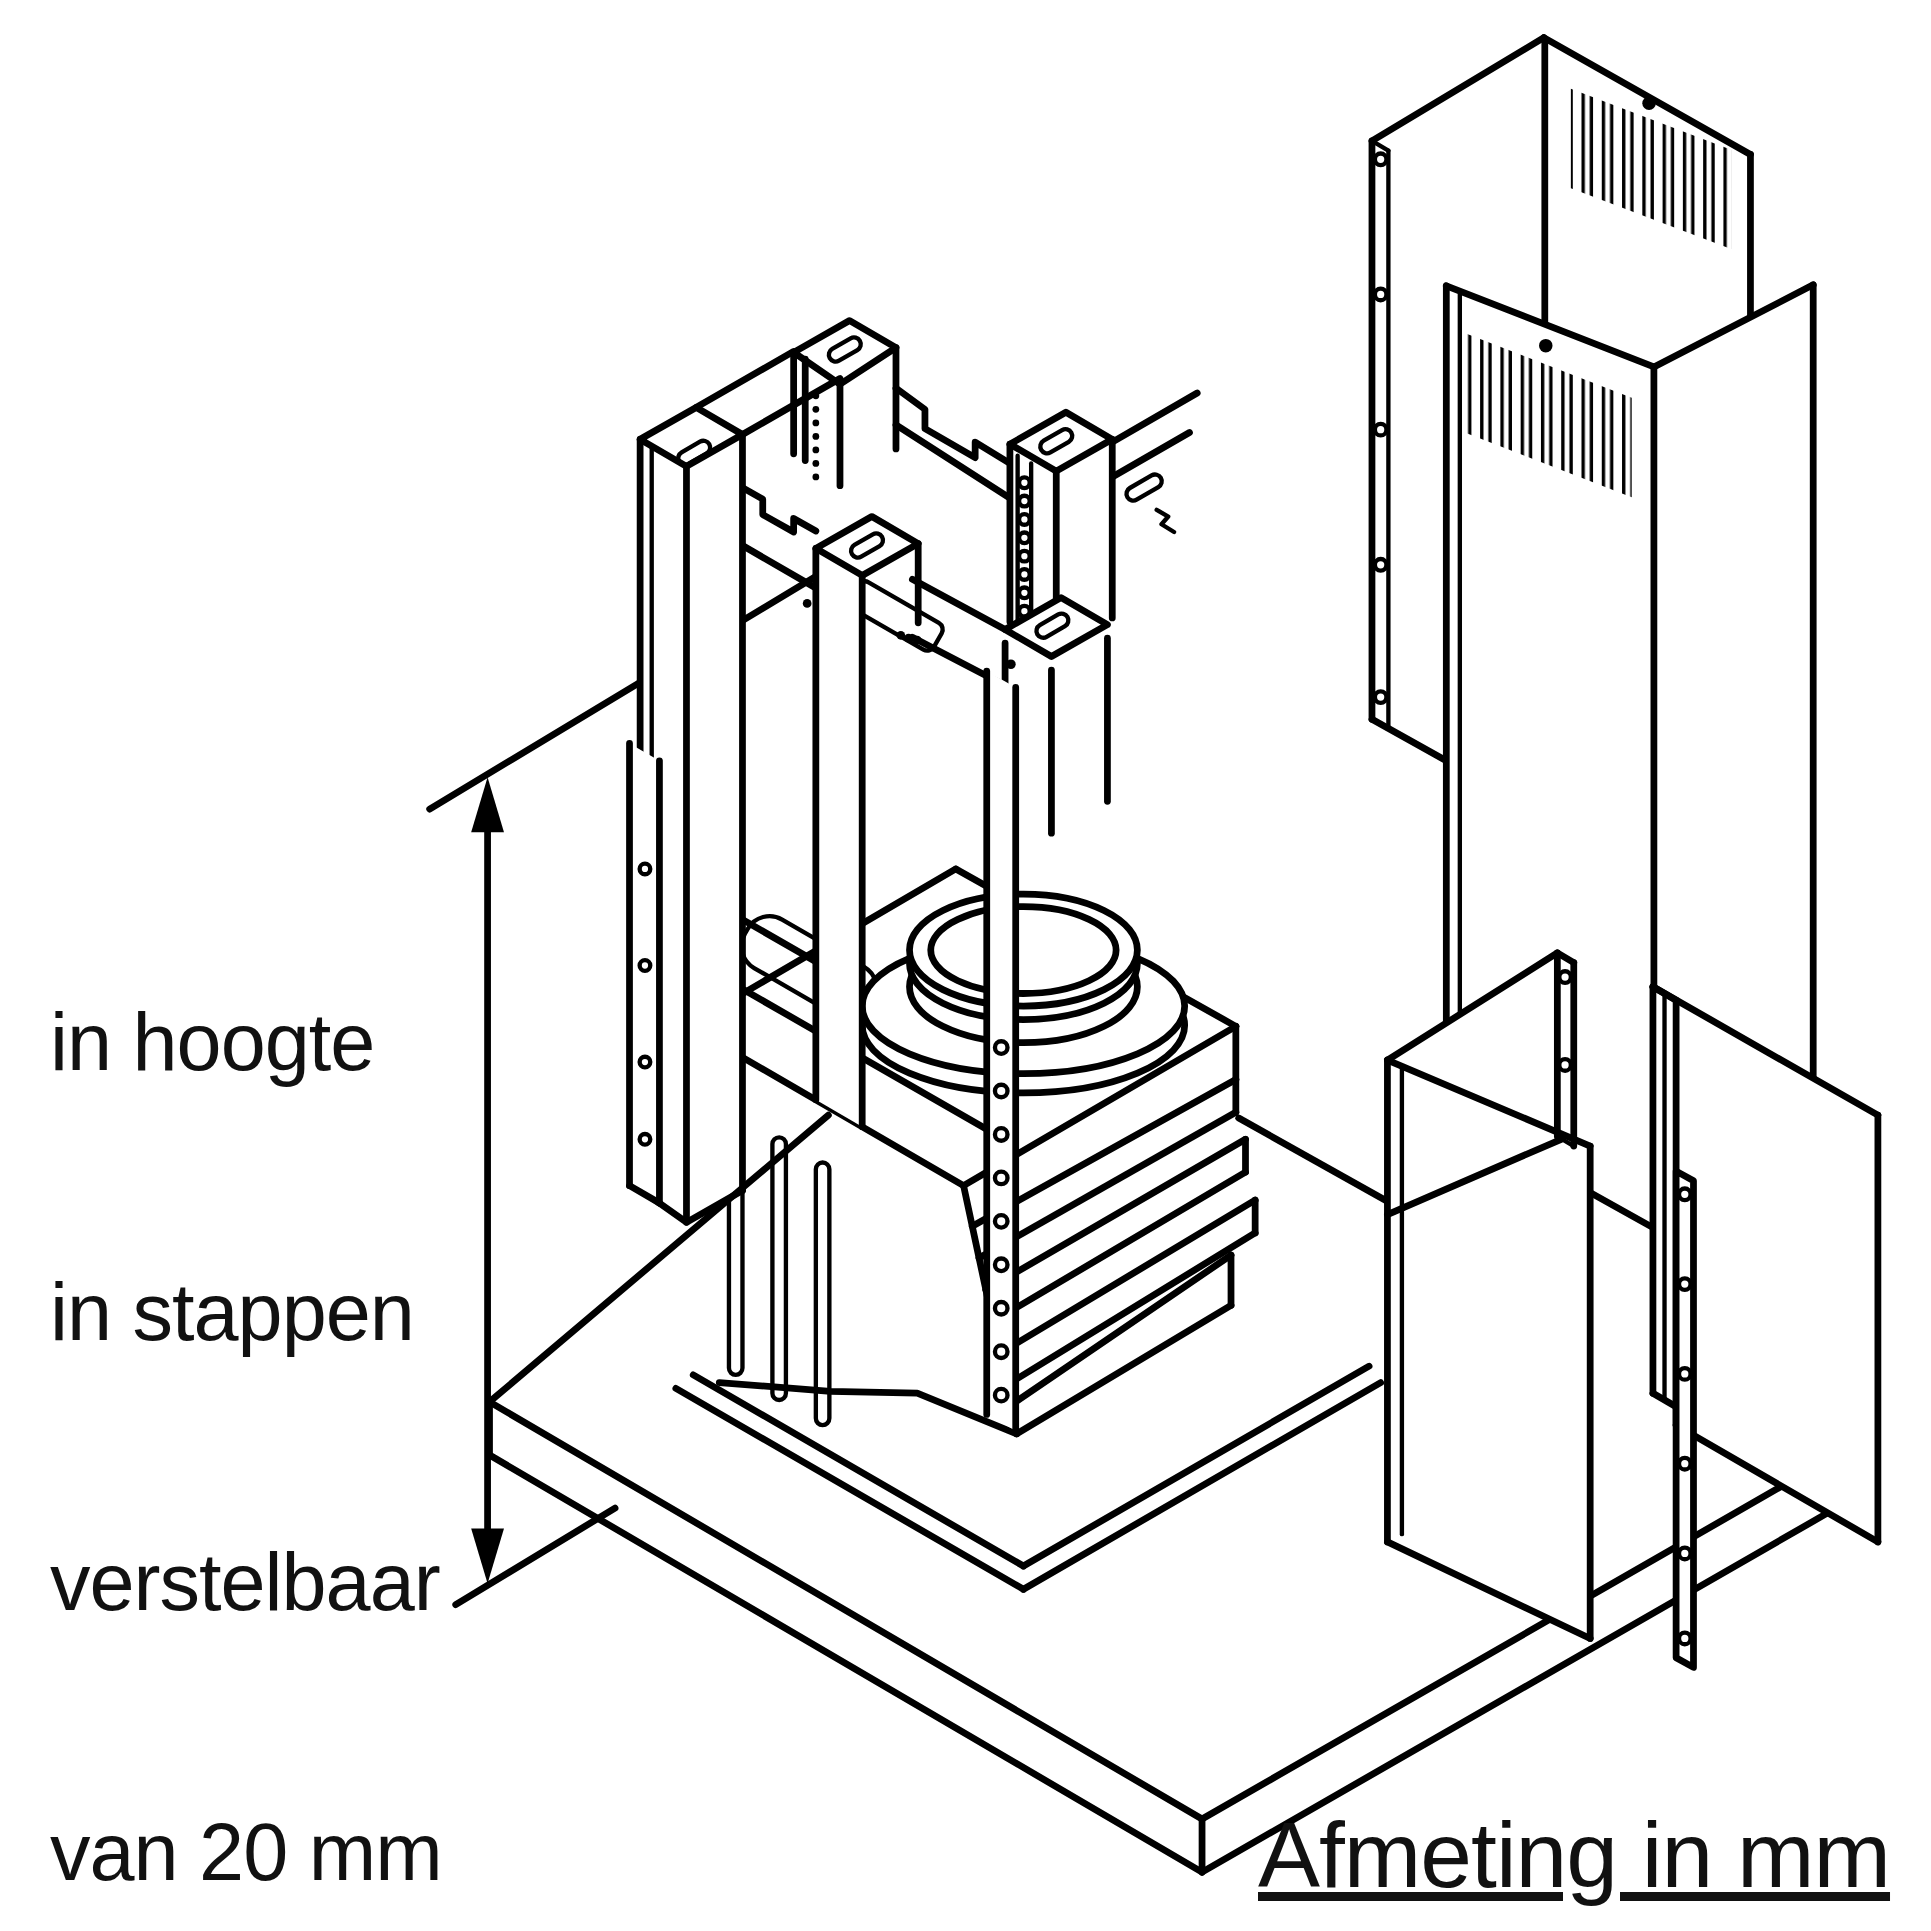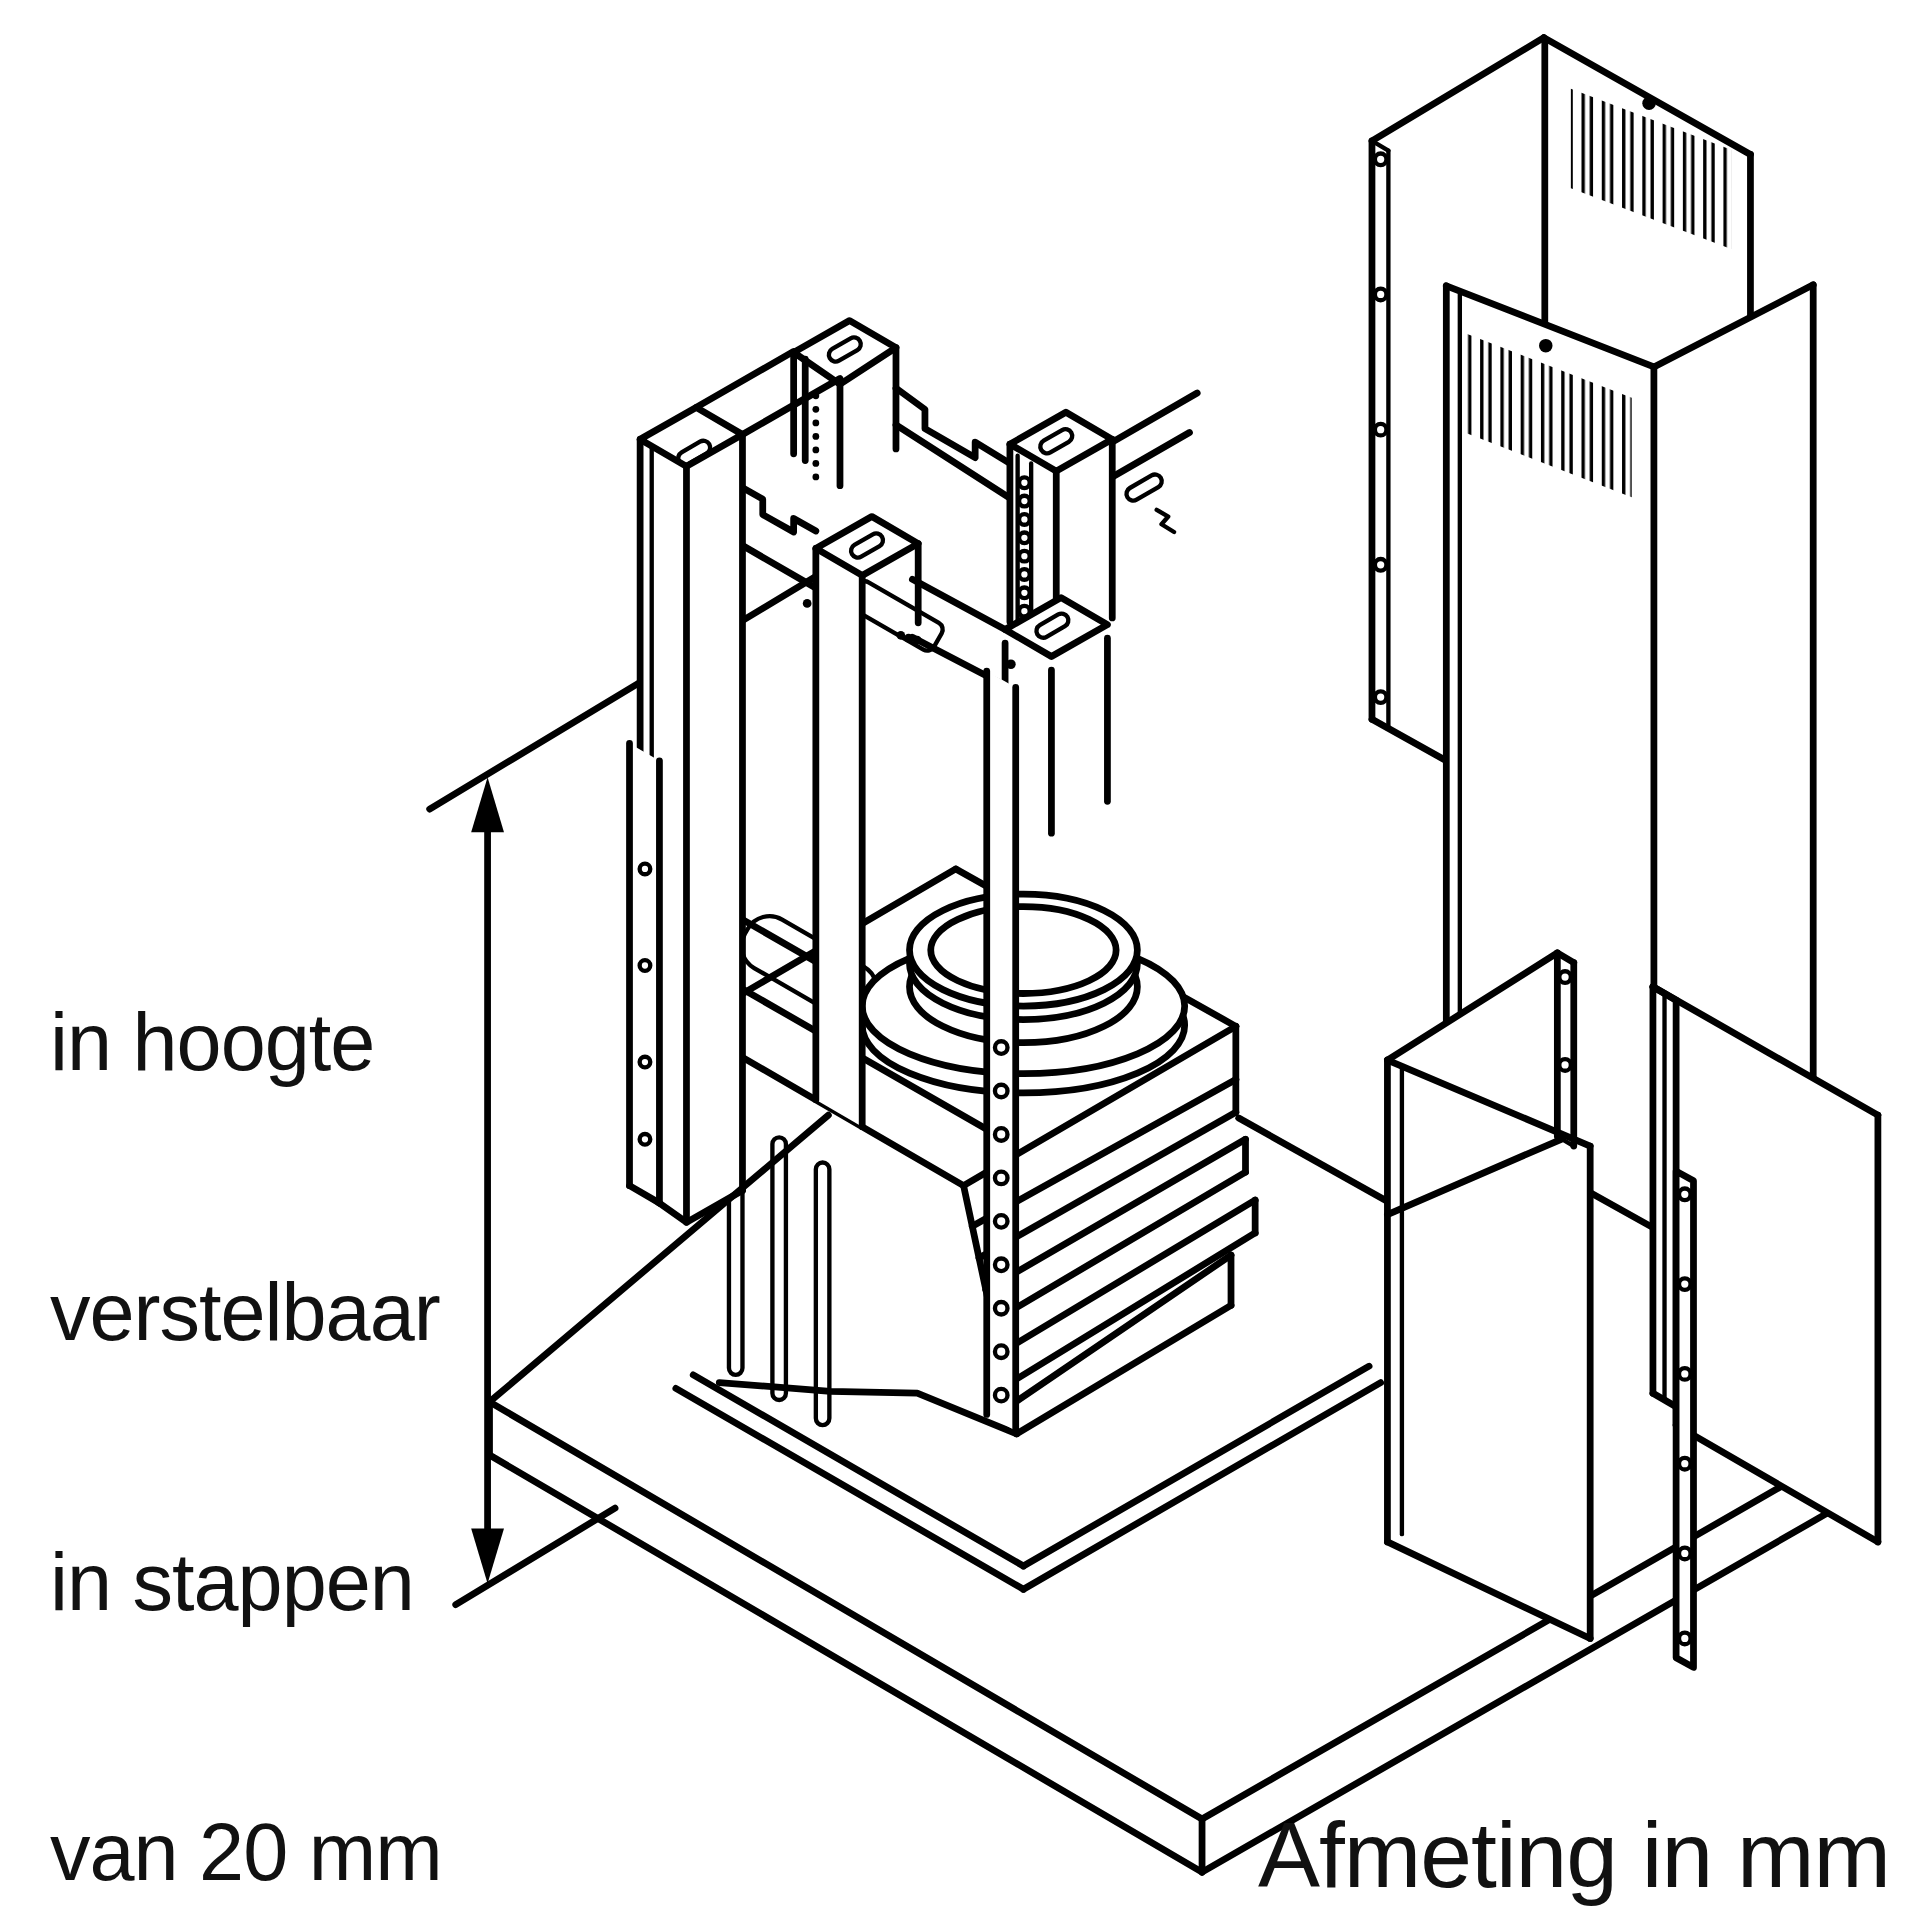--- a/index.html
+++ b/index.html
@@ -19,21 +19,21 @@
   .dot{fill:#000000;stroke:none;}
   .arrow{fill:#000000;stroke:none;}
   .note{
     position:absolute;left:50px;top:817px;
     font-size:81px;line-height:90px;color:#111;
     letter-spacing:-1px;white-space:pre;
   }
   .units{
     position:absolute;left:1258px;top:1807px;
     font-size:93px;line-height:97px;color:#111;
-    letter-spacing:-1px;white-space:pre;
+    letter-spacing:-1px;white-space:pre;text-decoration:underline;
   }
 </style>
 </head>
 <body>
 
 <div class="stage">
 
 <svg width="1931" height="1931" viewBox="0 0 2000 2000">
   <defs>
     <pattern id="slats" width="21" height="400" patternUnits="userSpaceOnUse">
@@ -307,22 +307,22 @@
       <circle class="hole" cx="1745" cy="1423" r="6"></circle>
           <circle class="hole" cx="1745" cy="1516" r="6"></circle>
       <circle class="hole" cx="1745" cy="1609" r="6"></circle>
           <circle class="hole" cx="1745" cy="1697" r="6"></circle>
     </g>
   </g>
 </svg>
 
   <div class="note">
     <div>in hoogte</div>
+    <div>in stappen</div>
     <div>verstelbaar</div>
-    <div>in stappen</div>
     <div>van 20 mm</div>
     
   </div>
 
   <div class="units">Afmeting in mm</div>
 
 </div>
 
 
 </body></html>

